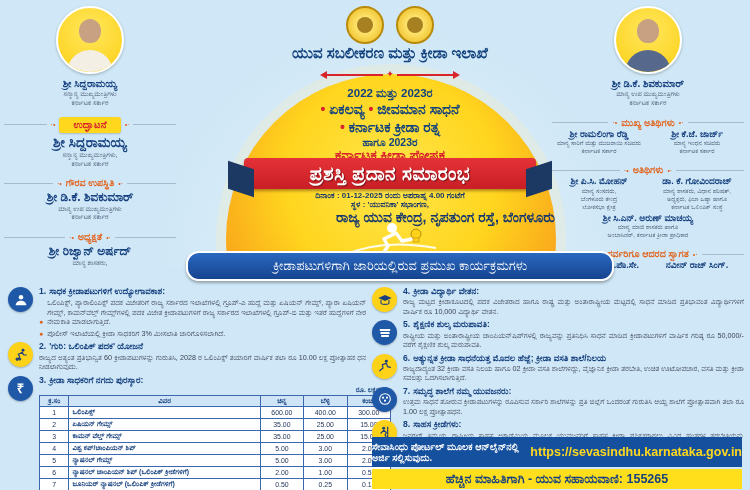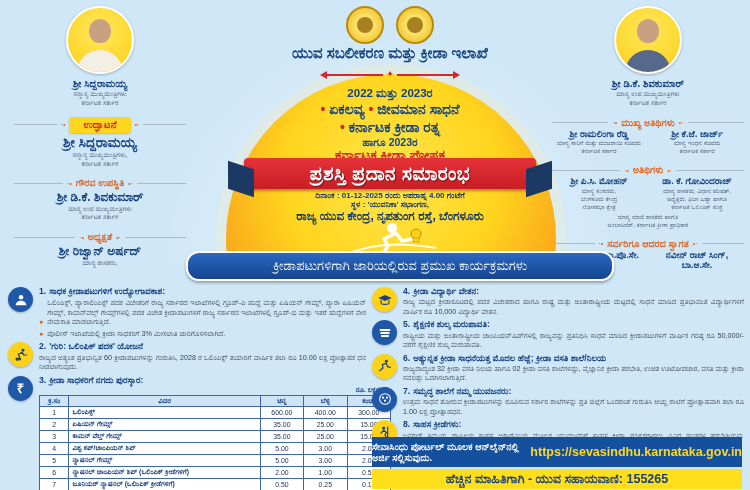--- a/index.html
+++ b/index.html
@@ -35,26 +35,26 @@
   .ribbon{position:absolute;left:244px;top:158px;width:292px;height:31px;background:linear-gradient(#e53238,#c81e25);
           border-radius:4px;display:flex;align-items:center;justify-content:center;z-index:3;
           box-shadow:0 2px 3px rgba(60,20,10,.4);}
   .ribbon:before,.ribbon:after{content:"";position:absolute;top:7px;width:26px;height:28px;background:#1c3964;z-index:-1;}
   .ribbon:before{left:-16px;transform:skewY(18deg);}
   .ribbon:after{right:-16px;transform:skewY(-18deg);}
   .ribbon-title{color:#fff;font-size:19px;font-weight:bold;letter-spacing:.5px;text-shadow:1px 1px 1px #7a1014;}
   .event-line{position:absolute;left:225px;width:330px;text-align:center;color:#16376e;font-weight:bold;z-index:3;}
   .dt{top:191px;font-size:8px;}
   .v1{top:200px;font-size:8px;}
-  .v2{top:209px;font-size:12px;}
+  .v2{top:209px;font-size:14px;text-align:right;}
   .runner-wrap{position:absolute;left:340px;top:218px;width:100px;height:44px;z-index:2;}
 
   
   .panel{position:absolute;top:6px;text-align:center;}
-  .panel-left{left:14px;width:172px;}
+  .panel-left{left:4px;width:172px;}
   .panel-right{left:552px;width:192px;}
   .avatar{width:64px;height:64px;margin:0 auto;border-radius:50%;position:relative;overflow:hidden;
           background:radial-gradient(circle at 50% 35%,#ffe75c,#fccf15);border:2px solid #fff;box-shadow:0 1px 3px rgba(0,0,0,.25);}
   .av-head{position:absolute;top:11px;left:50%;transform:translateX(-50%);width:22px;height:24px;border-radius:50% 50% 46% 46%;background:#c8a182;}
   .av-body{position:absolute;bottom:-6px;left:50%;transform:translateX(-50%);width:46px;height:28px;border-radius:23px 23px 0 0;background:#f4efe4;}
   .av-body.dark{background:#56688c;}
   .p-name{margin-top:4px;font-size:10px;font-weight:bold;color:#16407f;}
   .p-sub{font-size:6.6px;color:#45536f;line-height:1.35;}
   .sec-head{display:flex;align-items:center;gap:4px;margin-top:9px;}
   .sec-line{flex:1;border-top:1px solid #a9bacf;position:relative;}
@@ -237,20 +237,21 @@
       <div class="guest">
         <div class="g-name">ಶ್ರೀ ಪಿ.ಸಿ. ಮೋಹನ್</div>
         <div class="g-sub"><span>ಮಾನ್ಯ ಸಂಸದರು,</span><br><span>ಬೆಂಗಳೂರು ಕೇಂದ್ರ</span><br><span>ಲೋಕಸಭಾ ಕ್ಷೇತ್ರ</span></div>
       </div>
       <div class="guest">
         <div class="g-name">ಡಾ. ಕೆ. ಗೋವಿಂದರಾಜ್</div>
         <div class="g-sub"><span>ಮಾನ್ಯ ಶಾಸಕರು, ವಿಧಾನ ಪರಿಷತ್,</span><br><span>ಅಧ್ಯಕ್ಷರು, ಫಿಬಾ ಏಷ್ಯಾ ಹಾಗೂ</span><br><span>ಕರ್ನಾಟಕ ಒಲಿಂಪಿಕ್ ಸಂಸ್ಥೆ</span></div>
       </div>
     </div>
     <div style="margin-top:2px;">
+      <div class="g-name">ಶ್ರೀ ಸಿ.ಎನ್. ಅರುಣ್ ಮಾಚಯ್ಯ</div>
       <div class="g-sub"><span>ಮಾನ್ಯ ಮಾಜಿ ಶಾಸಕರು ಹಾಗೂ</span><br><span>ಅಂಬಾಸಿಡರ್, ಕರ್ನಾಟಕ ಕ್ರೀಡಾ ಪ್ರಾಧಿಕಾರ</span></div>
     </div>
 
     <div class="sec-head">
       <span class="sec-line"></span>
         <span class="sec-dot">·•</span>
       <span class="sec-label">ಸರ್ವರಿಗೂ ಆದರದ ಸ್ವಾಗತ</span>
       <span class="sec-dot">•·</span>
         <span class="sec-line"></span>
     </div>

